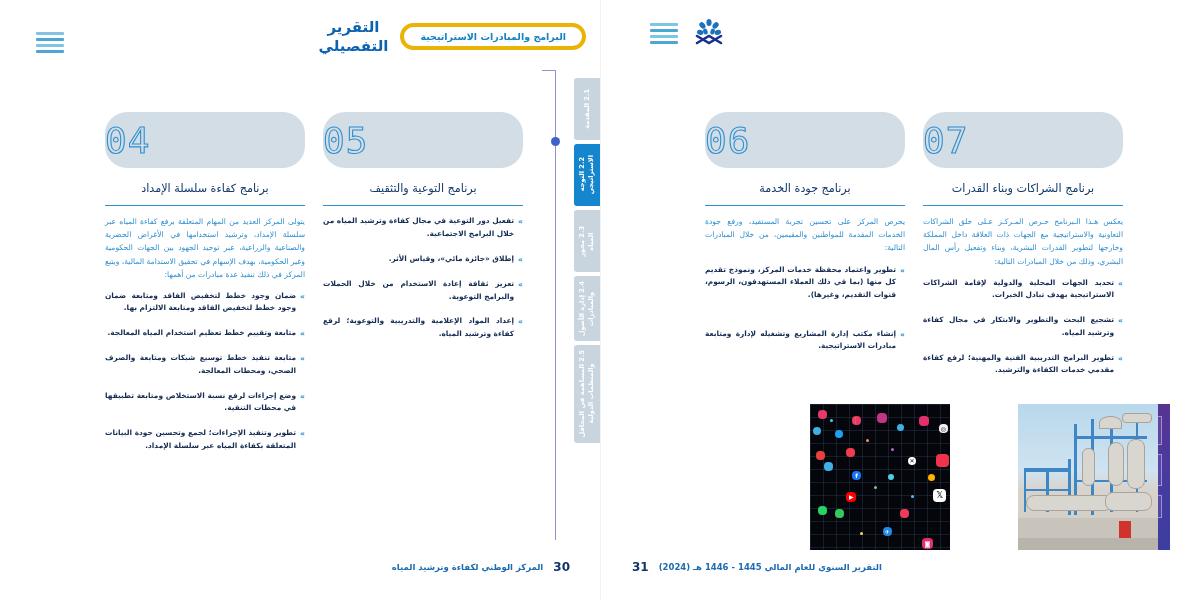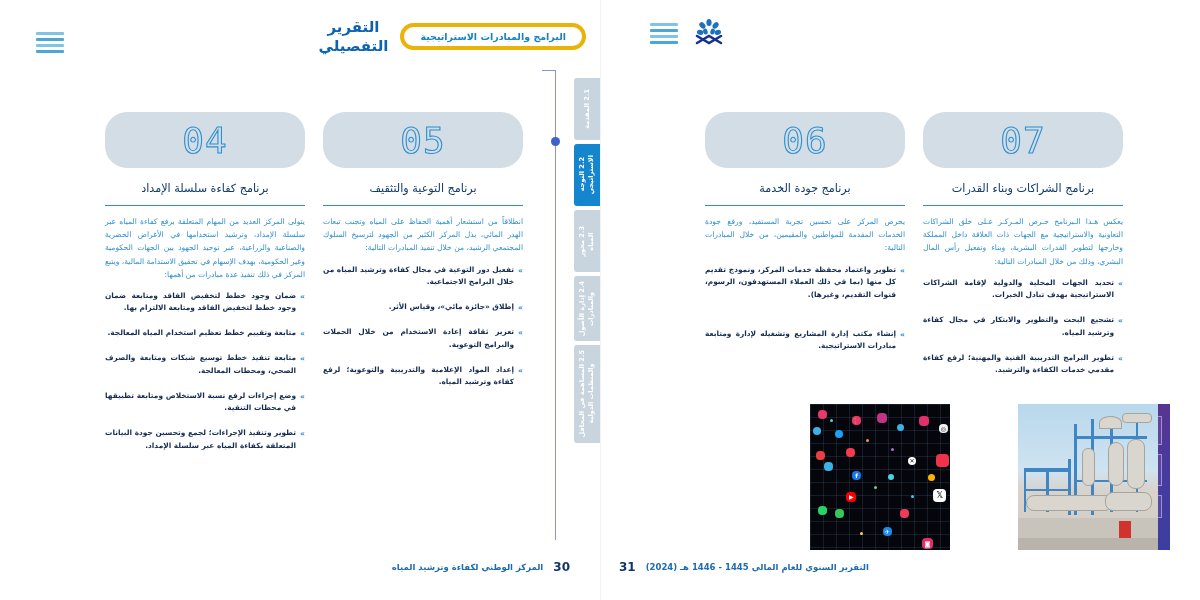--- a/index.html
+++ b/index.html
@@ -75,21 +75,21 @@
   }
 
   
   .cards { position: absolute; top: 112px; display: flex; gap: 18px; }
   .cards-left  { left: 105px; }
   .cards-right { left: 705px; }
 
   .card { width: 200px; }
   .card-num {
     height: 56px; background: #d3dde5;
-    display: flex; align-items: center; justify-content: center; border-radius: 22px;
+    display: flex; align-items: center; justify-content: flex-end; border-radius: 22px;
   }
   .card-num span {
     font-size: 36px; font-weight: normal; letter-spacing: 1px;
     color: transparent; -webkit-text-stroke: 1.1px #2e8fd0;
     font-family: "DejaVu Sans Mono", "Liberation Mono", monospace;
   }
   .card-title {
     text-align: center; color: #123a6b; font-weight: normal;
     font-size: 11.2px; padding: 14px 4px 10px; direction: rtl;
   }
@@ -196,21 +196,21 @@
   .img-plant .blue { position:absolute; background:#3f86c4; }
   .img-plant .ground { position:absolute; left:0; right:0; bottom:0; height:22%; background:#c9c4bb; }
   .img-plant .ground2 { position:absolute; left:0; right:0; bottom:0; height:8%; background:#b9b4ab; }
 
   
   .footer {
     position: absolute; bottom: 26px;
     display: flex; align-items: center; gap: 10px;
     direction: rtl; font-size: 8.5px; font-weight: bold; color: #1b5fa8;
   }
-  .footer-left  { left: 19px; flex-direction: row-reverse; }
+  .footer-left  { left: 32px; flex-direction: row-reverse; }
   .footer-right { right: 30px; }
   .pgnum { font-size: 12px; font-weight: bold; color: #11356b; }
   .foot-txt { color: #1d6bb0; }
 </style>
 </head>
 <body>
 
 <div class="spread">
 
   <div class="page page-left">
@@ -356,21 +356,20 @@
     </div>
 
     <div class="cards cards-right" style="left:105px">
 
       <div class="card">
         <div class="card-num">
           <span>05</span>
         </div>
         <div class="card-title">برنامج التوعية والتثقيف</div>
         <div class="card-rule"></div>
-        <div class="card-intro">انطلاقاً من استشعار أهمية الحفاظ على المياه وتجنب تبعات الهدر المائي، بذل المركز الكثير من الجهود لترسيخ السلوك المجتمعي الرشيد، من خلال تنفيذ المبادرات التالية:</div>
         <div class="bullets">
           <div class="bullet">
             <span class="chev">»</span>
             <span class="btxt">تفعيل دور التوعية في مجال كفاءة وترشيد المياه من خلال البرامج الاجتماعية.</span>
           </div>
           <div class="bullet">
             <span class="chev">»</span>
             <span class="btxt">إطلاق «جائزة مائي»، وقياس الأثر.</span>
           </div>
           <div class="bullet">

